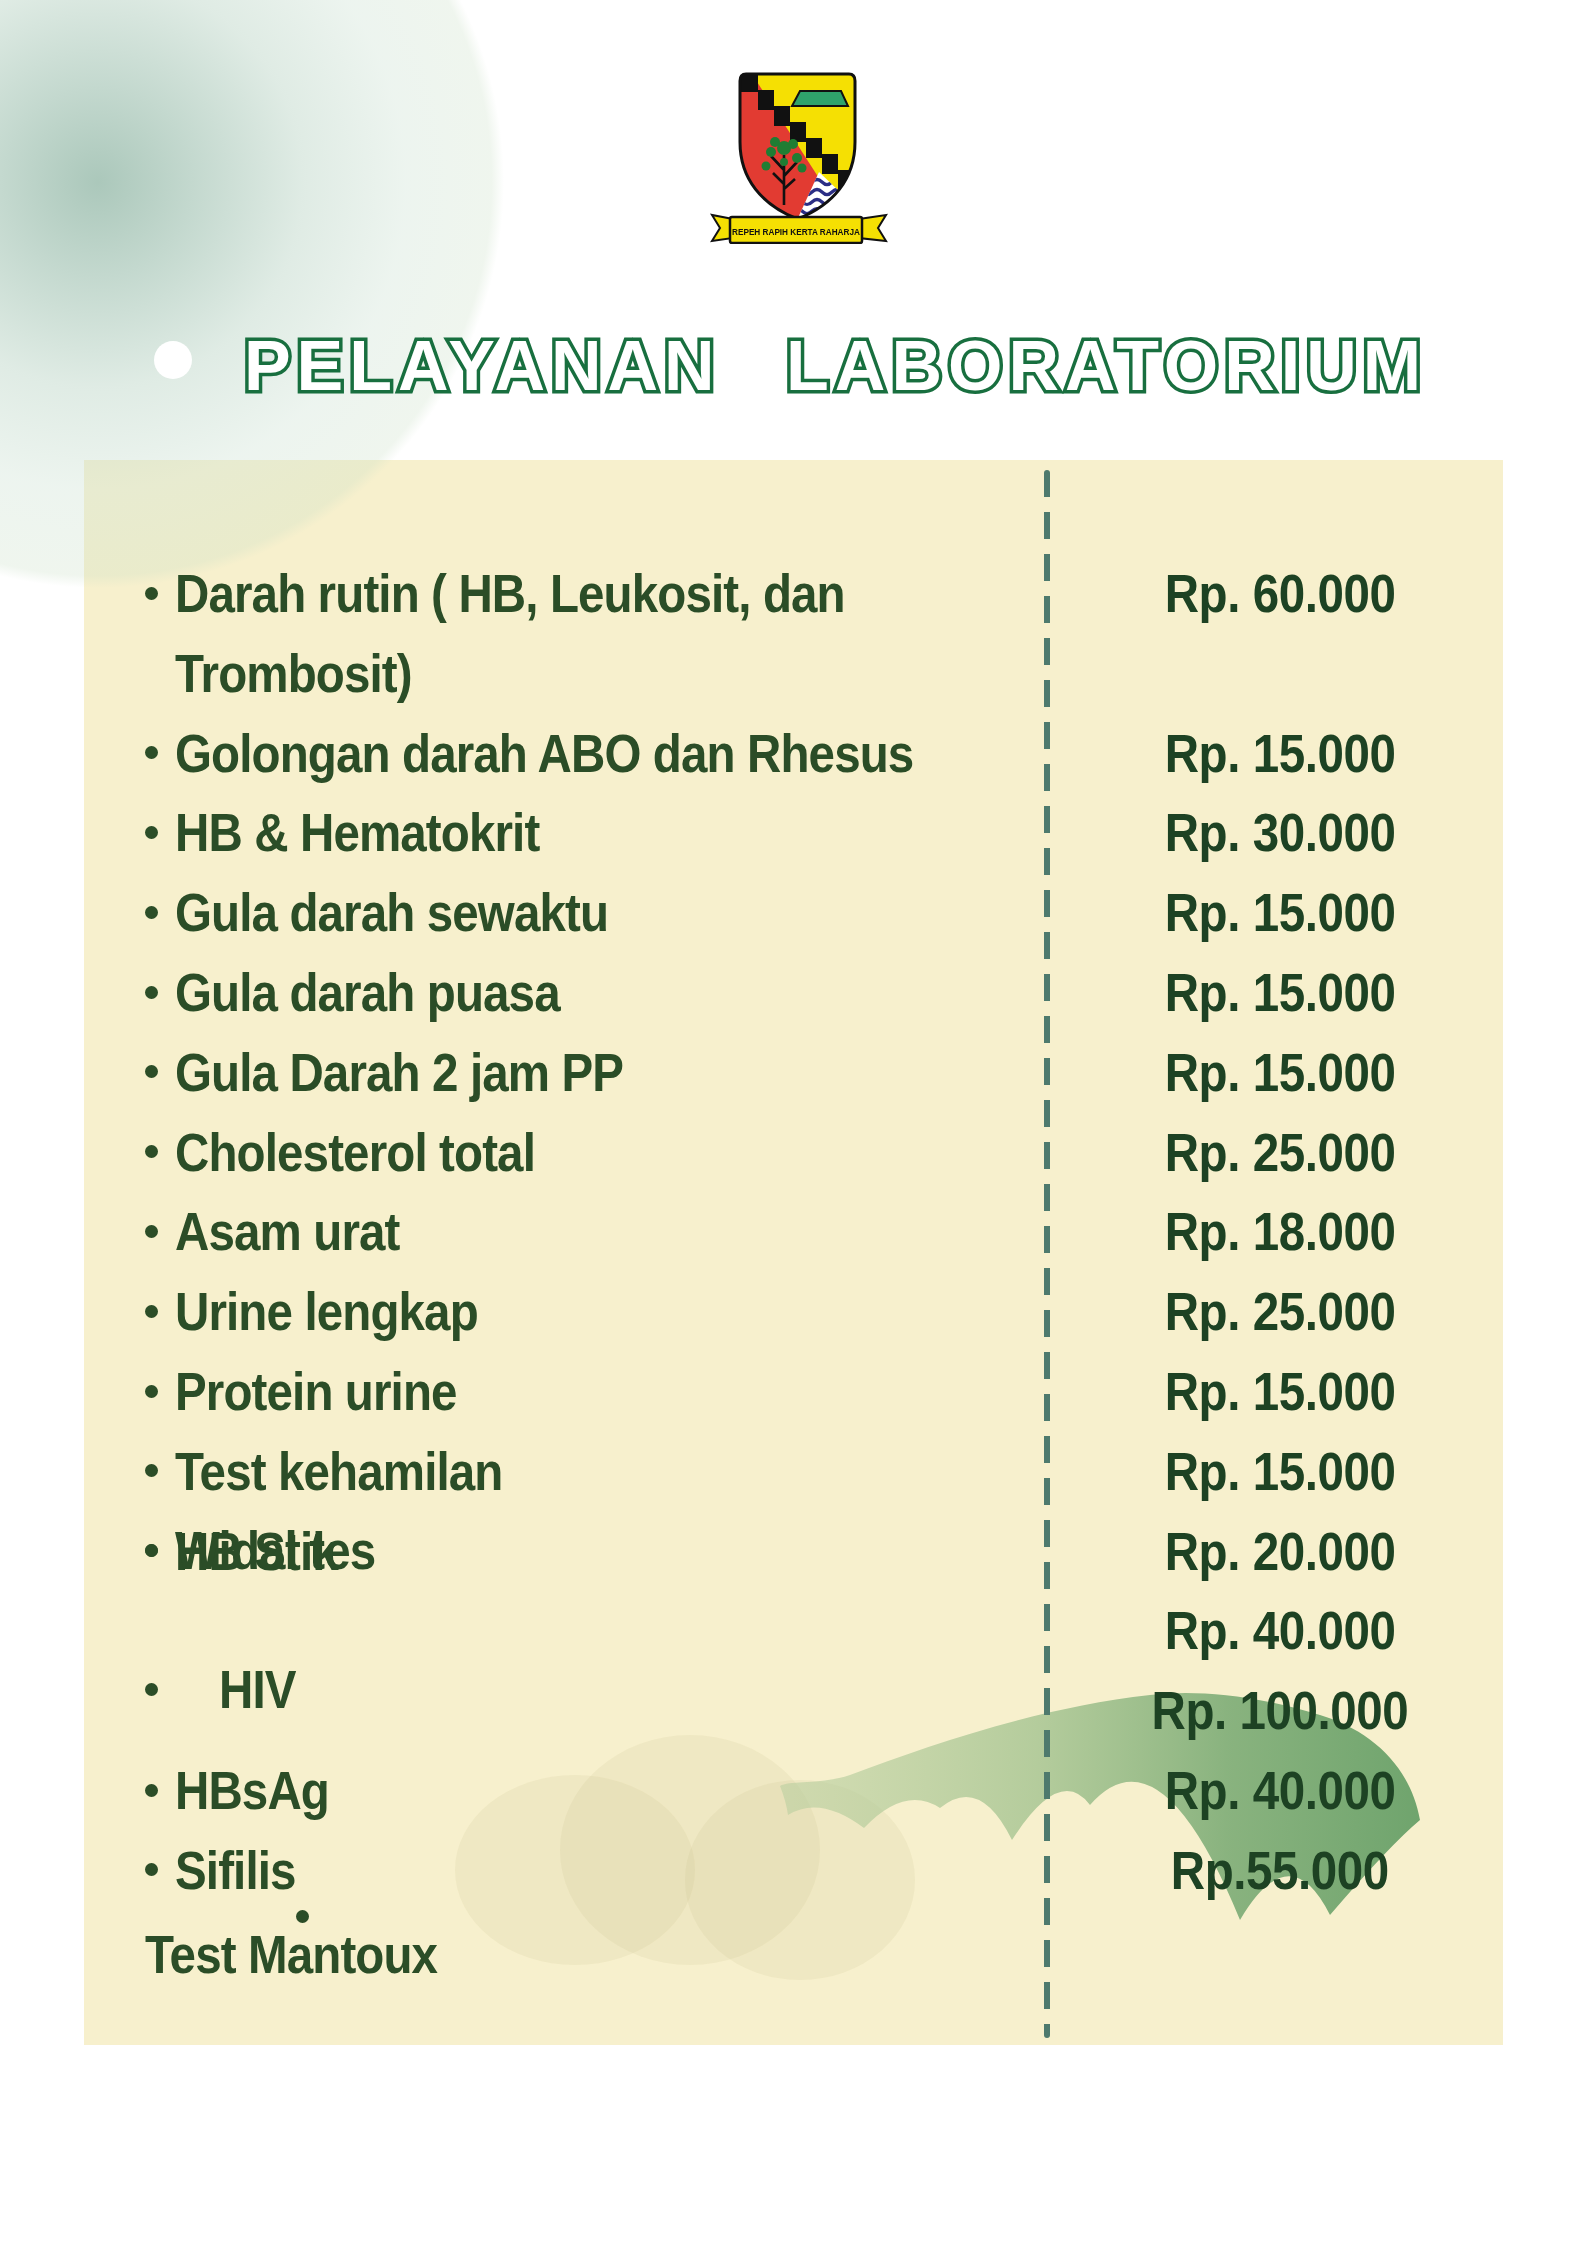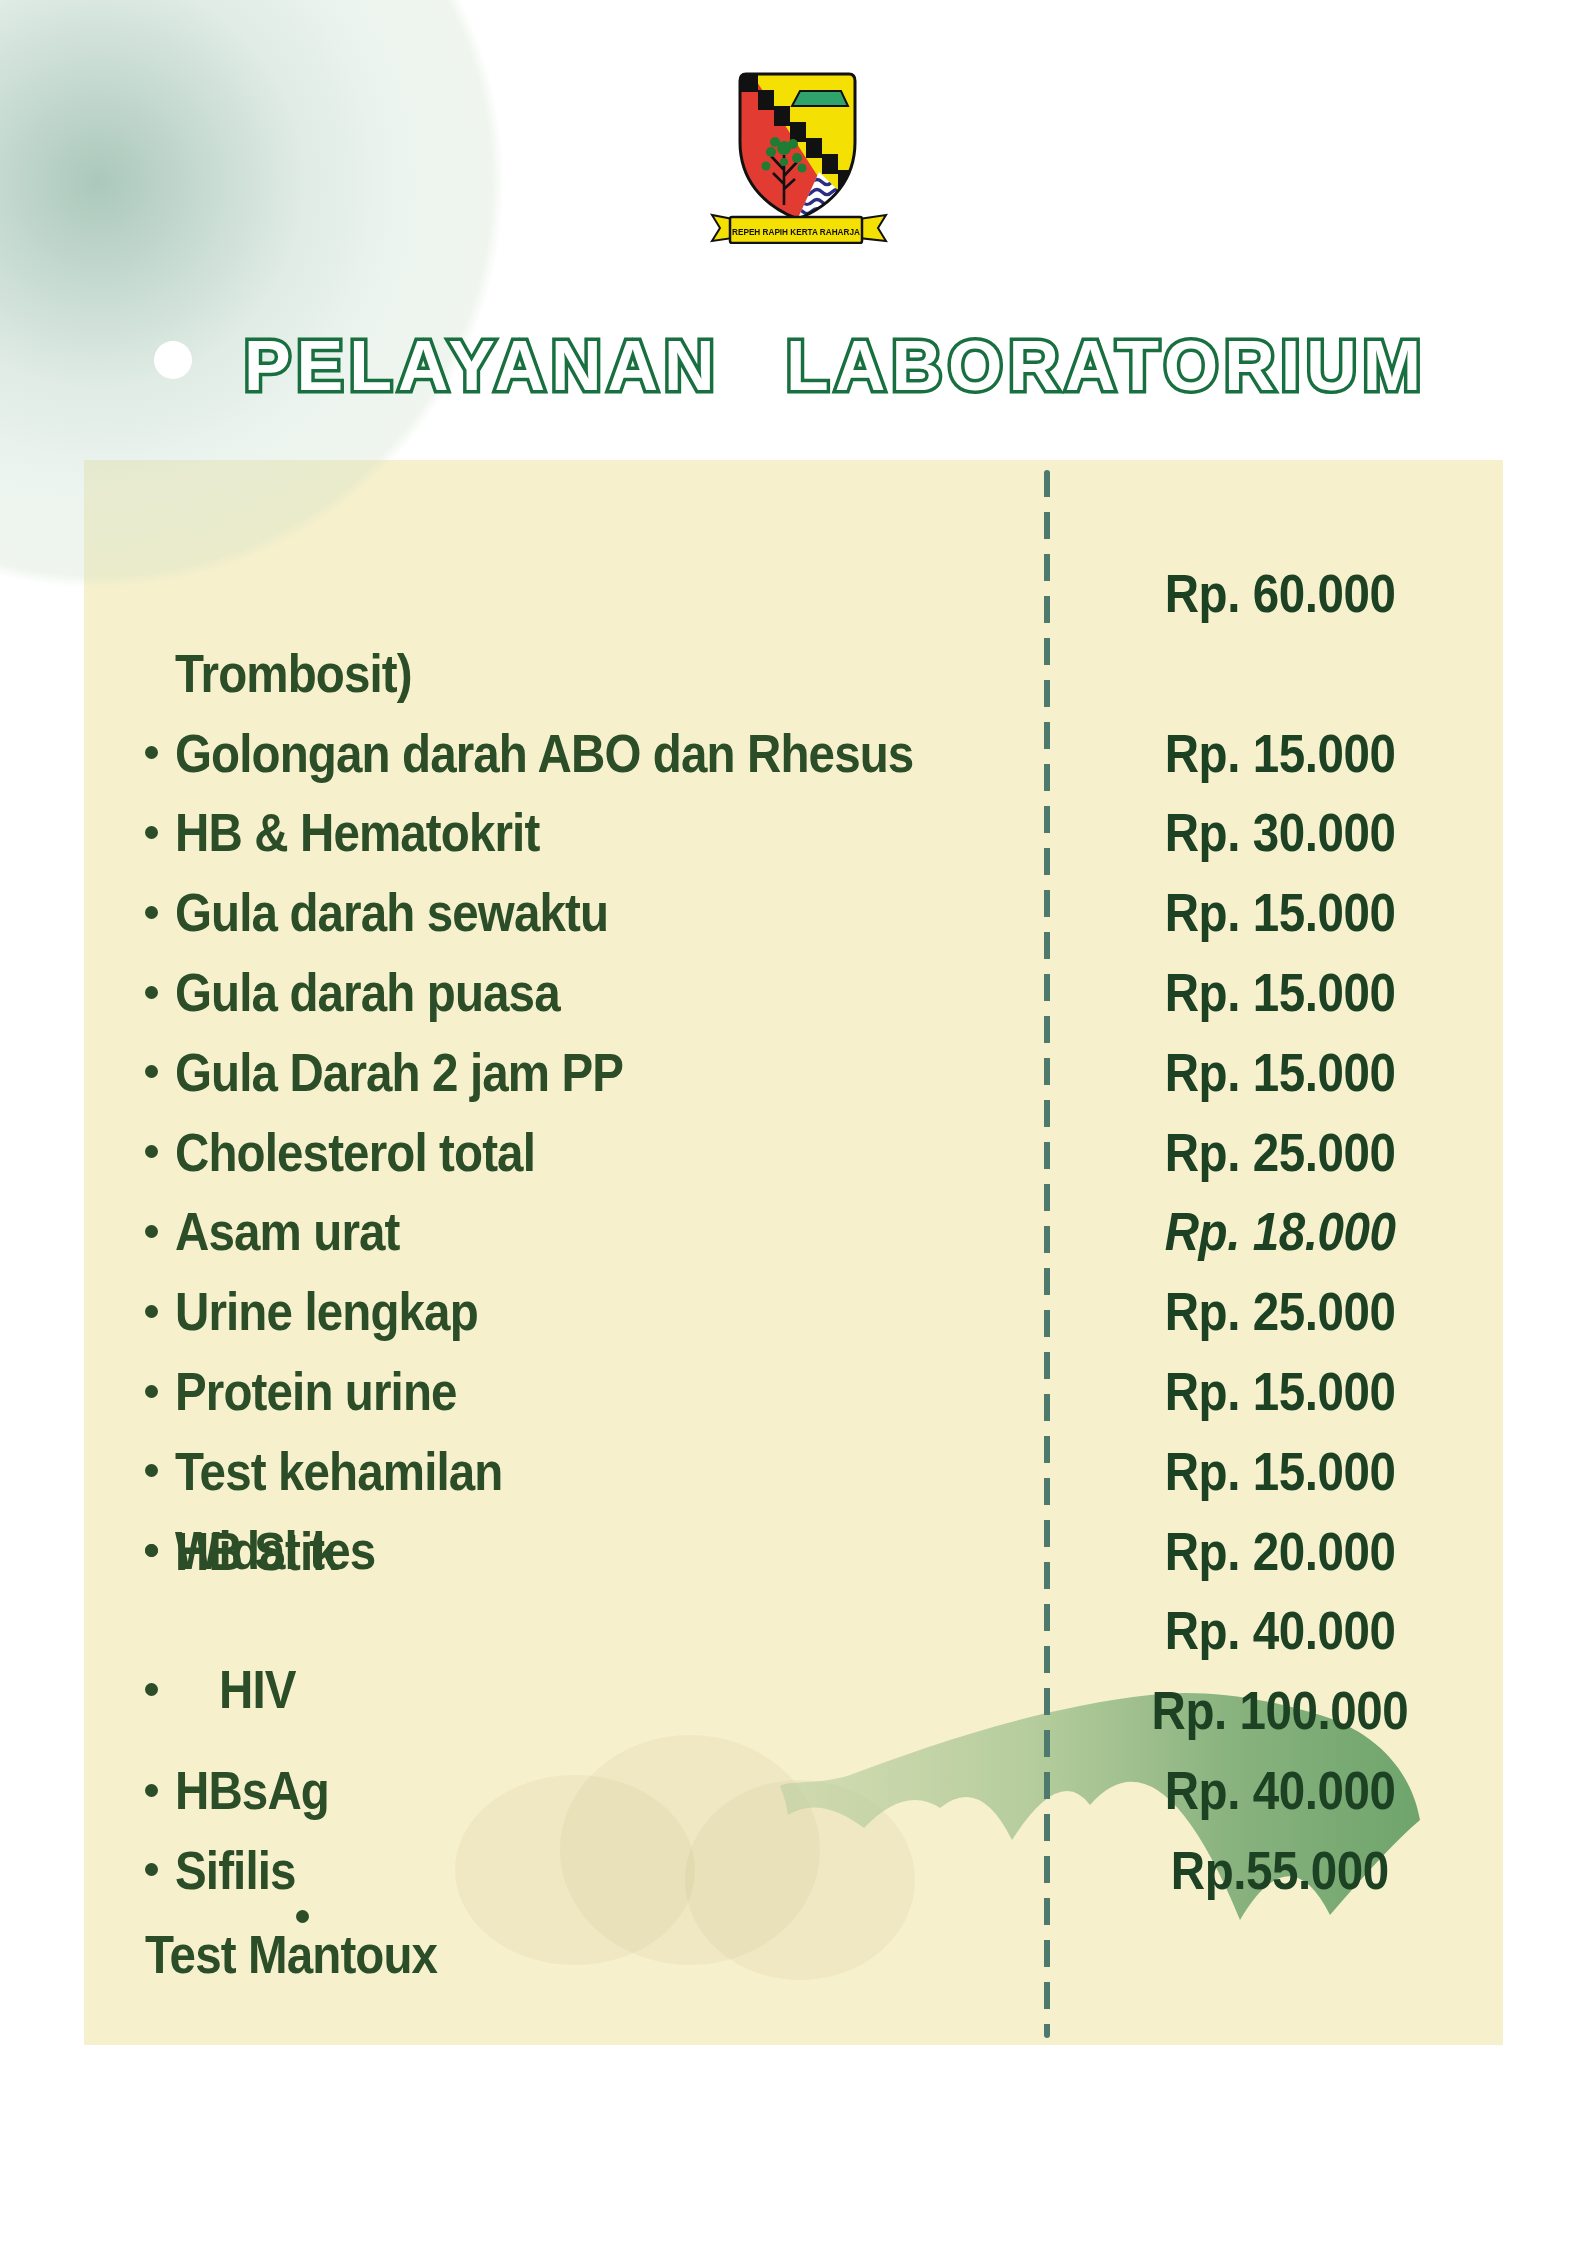--- a/index.html
+++ b/index.html
@@ -167,20 +167,24 @@
     <text x="96" y="163" text-anchor="middle" font-size="8.2" font-weight="700" fill="#111" font-family="Liberation Sans, sans-serif">REPEH RAPIH KERTA RAHARJA</text>
   </g>
 </svg>
 
 <div class="title-bullet"></div>
 <div class="title-wrap">
   <span class="title-text">PELAYANAN LABORATORIUM</span>
 </div>
 
 <div class="rows-layer" id="rows">
+    <div class="item-line" style="top: 553px;">
+      <span class="bullet"></span>
+      <span class="itxt">Darah rutin ( HB, Leukosit, dan</span>
+    </div>
     <div class="item-line cont" style="top: 632.8px;">
       <span class="itxt">Trombosit)</span>
     </div>
     <div class="price-line" style="top: 553px;">
       <span class="ptxt">Rp. 60.000</span>
     </div>
     <div class="item-line" style="top: 712.6px;">
       <span class="bullet"></span>
       <span class="itxt">Golongan darah ABO dan Rhesus</span>
     </div>
@@ -219,21 +223,21 @@
       <span class="bullet"></span>
       <span class="itxt">Cholesterol total</span>
     </div>
     <div class="price-line" style="top: 1111.6px;">
       <span class="ptxt">Rp. 25.000</span>
     </div>
     <div class="item-line" style="top: 1191.4px;">
       <span class="bullet"></span>
       <span class="itxt">Asam urat</span>
     </div>
-    <div class="price-line" style="top: 1191.4px; font-style: italic;">
+    <div class="price-line" style="top: 1191.4px;">
       <span class="ptxt">Rp. 18.000</span>
     </div>
     <div class="item-line" style="top: 1271.2px;">
       <span class="bullet"></span>
       <span class="itxt">Urine lengkap</span>
     </div>
     <div class="price-line" style="top: 1271.2px;">
       <span class="ptxt">Rp. 25.000</span>
     </div>
     <div class="item-line" style="top: 1351px;">

